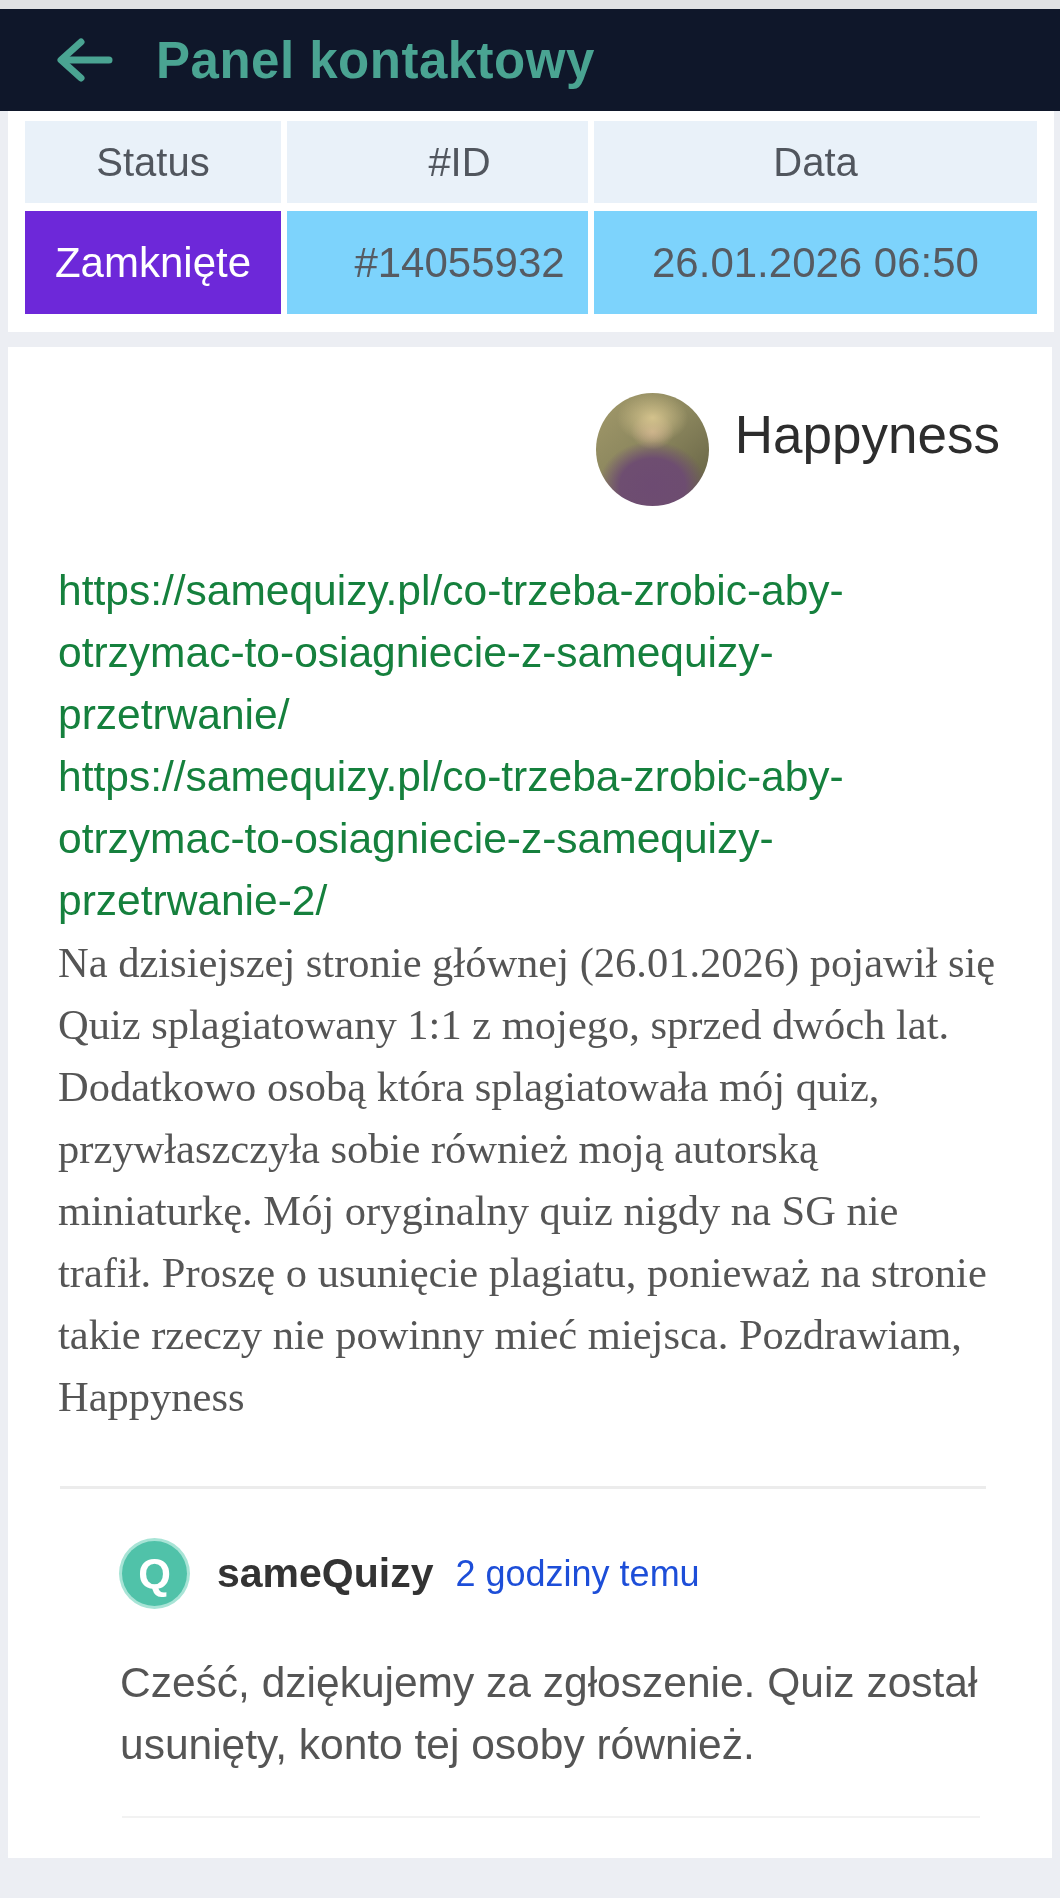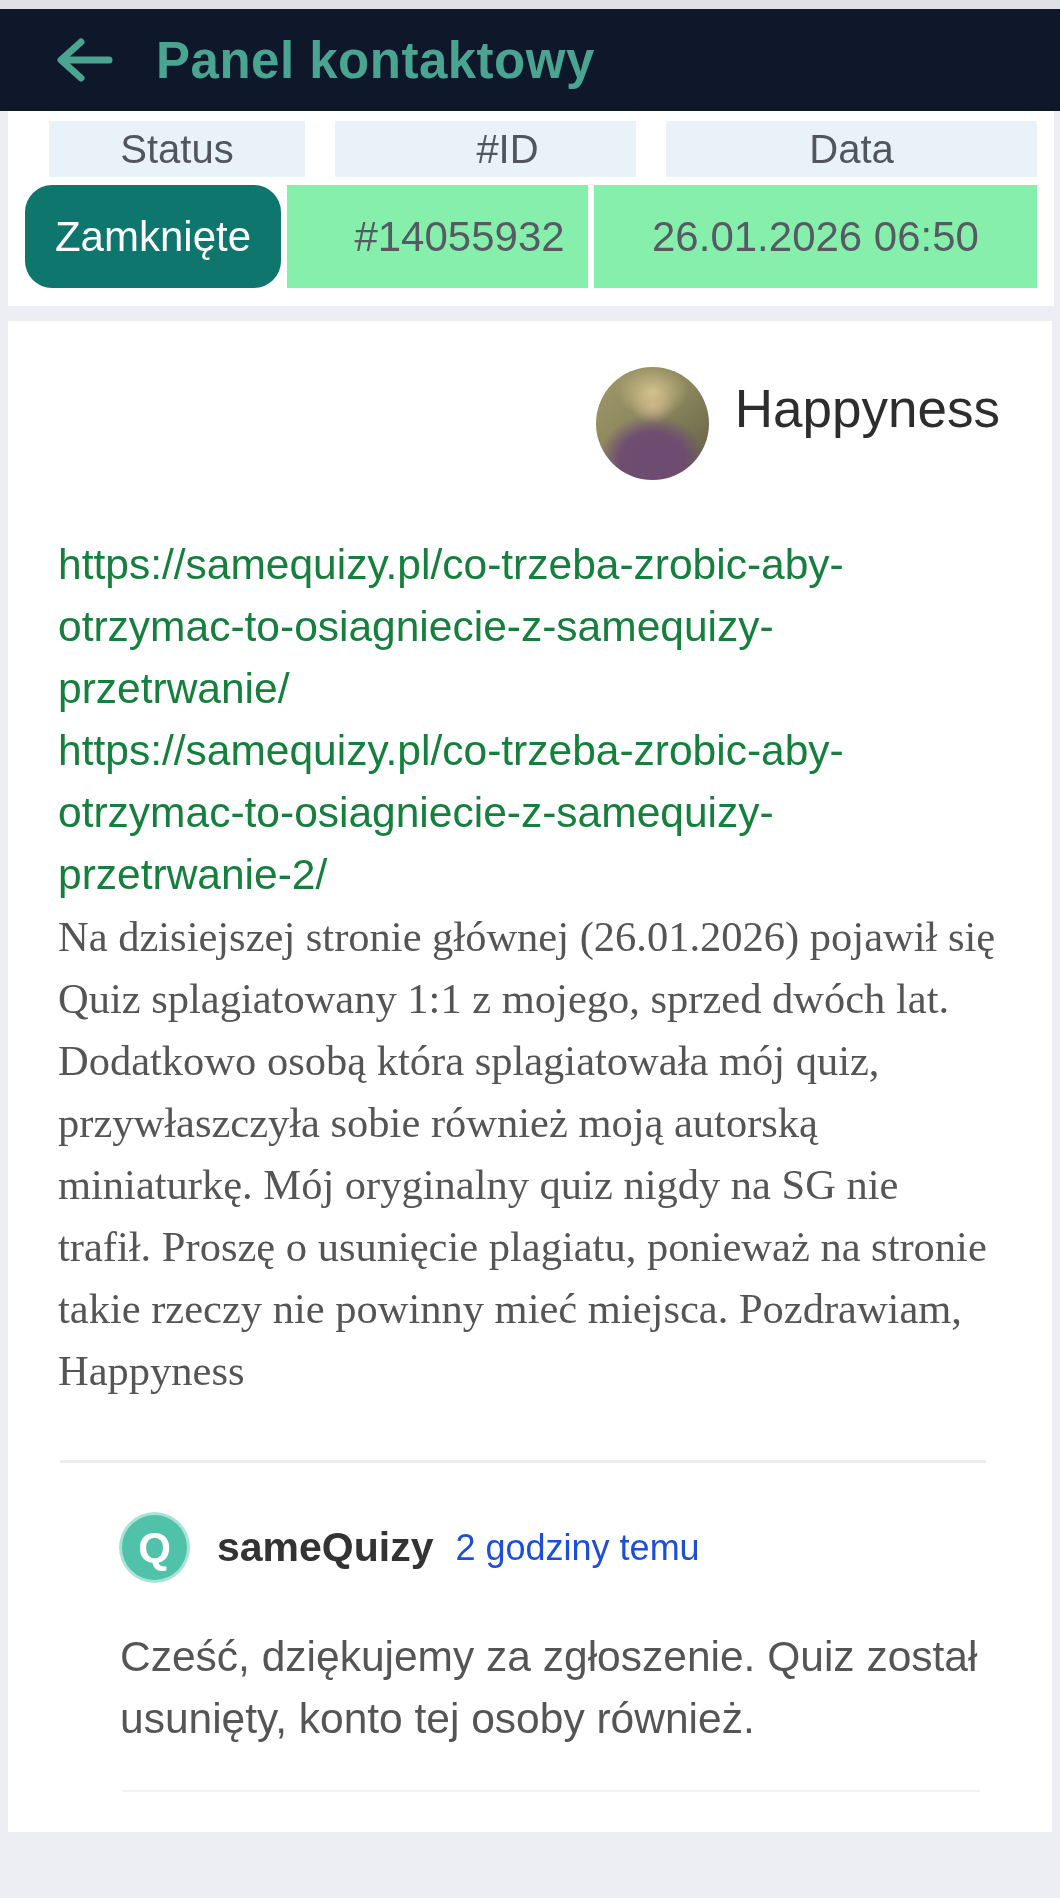--- a/index.html
+++ b/index.html
@@ -25,23 +25,23 @@
   }
   .trow{display:flex;gap:6px;}
   .thead{margin-bottom:8px;}
   .cell{
     display:flex;align-items:center;justify-content:center;
     font-size:40px;color:#51565e;
   }
   .c-status{width:256px;flex:0 0 auto;}
   .c-id{width:257px;flex:0 0 auto;padding-left:44px;}
   .c-data{flex:1 1 auto;}
-  .thead .cell{background:#e9f1f9;height:56px;margin-left:24px;}
-  .tbody .cell{background:#86efac;height:103px;font-size:42px;color:#565b62;}
-  .tbody .status-closed{background:#0f766e;color:#ffffff;border-radius:27px;}
+  .thead .cell{background:#e9f1f9;height:82px;}
+  .tbody .cell{background:#7dd3fc;height:103px;font-size:42px;color:#565b62;}
+  .tbody .status-closed{background:#6d28d9;color:#ffffff;}
   .gap-strip{height:15px;background:#eceef3;margin-right:5px;}
   
   .card{
     background:#ffffff;margin:0 8px 0 8px;min-height:1455px;
     padding:46px 52px 40px 50px;box-sizing:border-box;
   }
   .msg-head{display:flex;align-items:flex-start;justify-content:flex-end;}
   .avatar{
     width:113px;height:113px;border-radius:50%;flex:0 0 auto;overflow:hidden;
     background:

